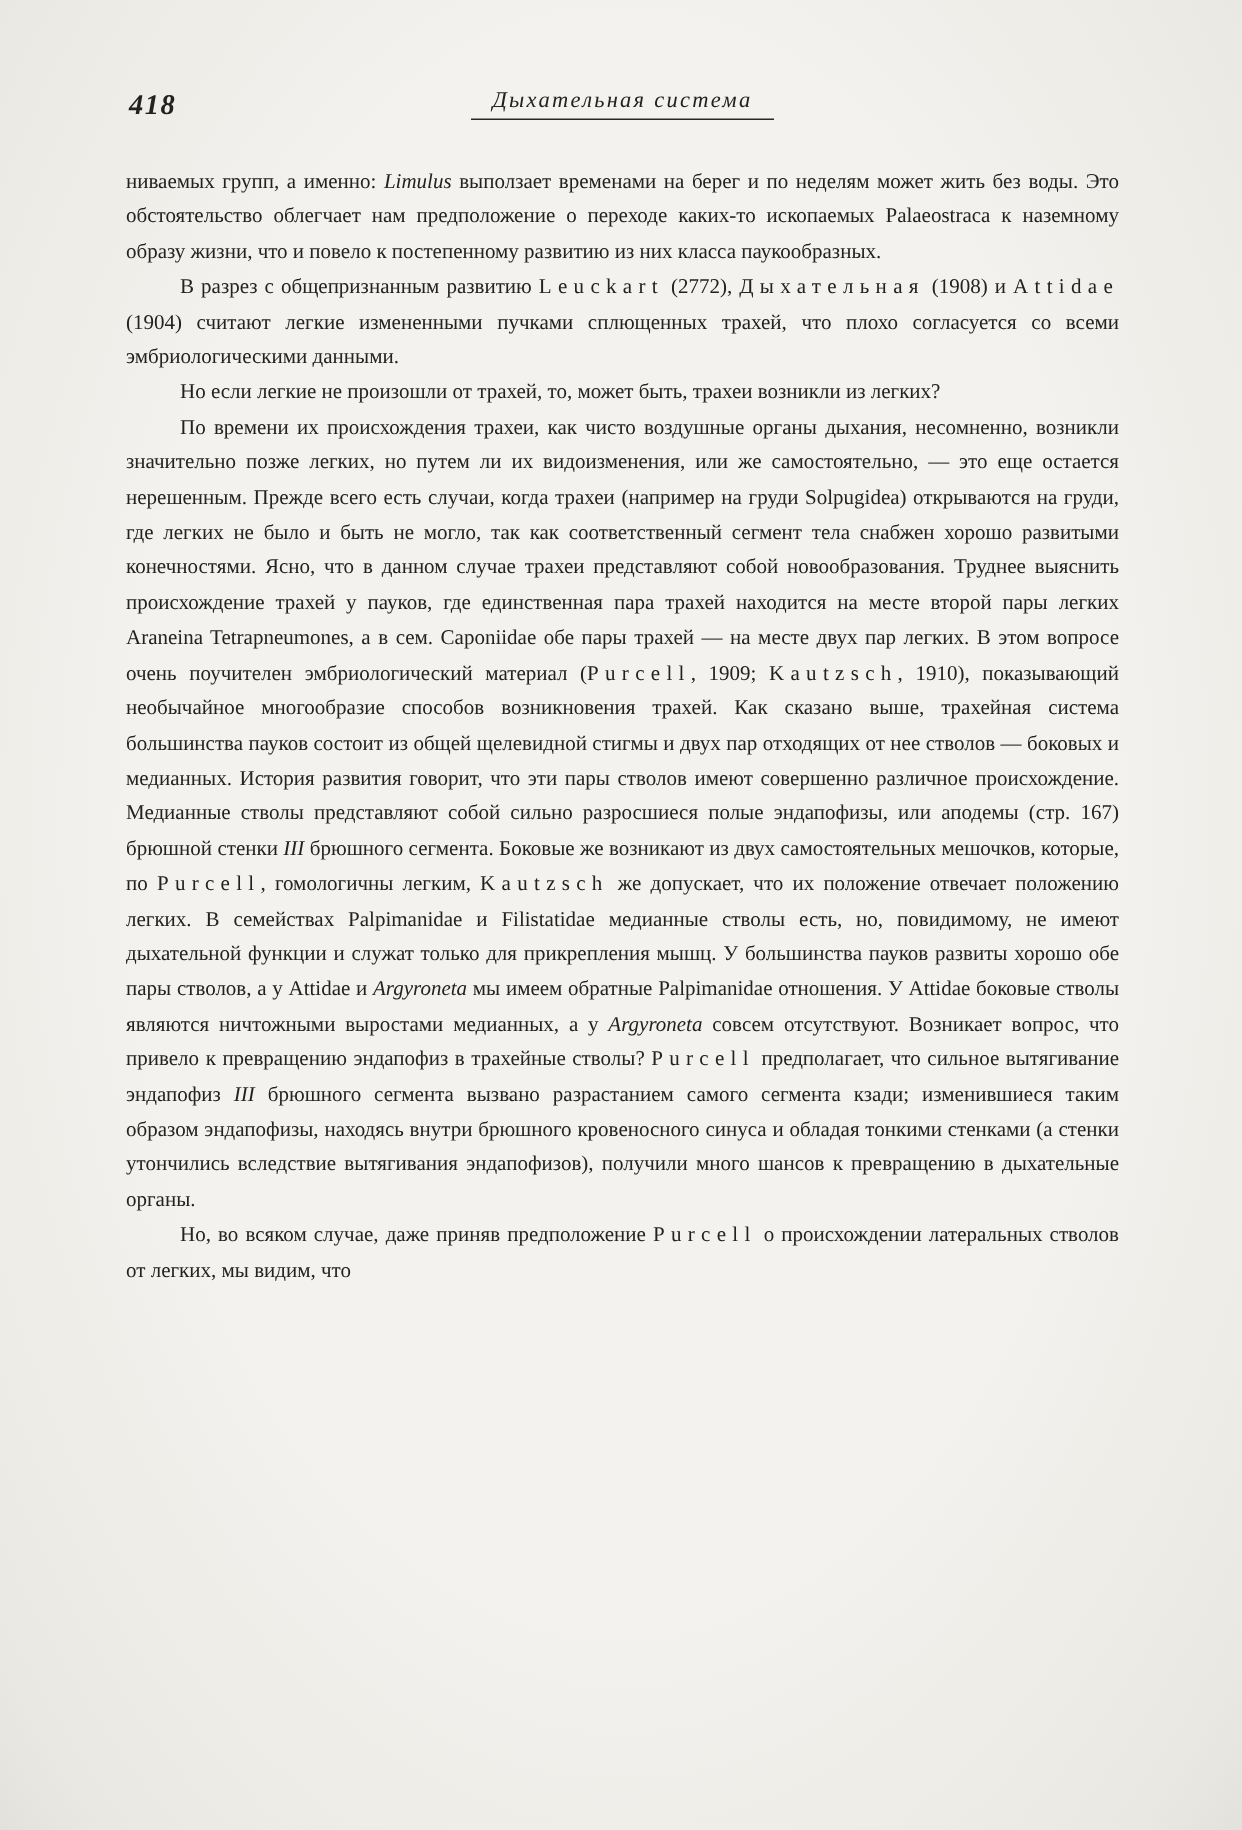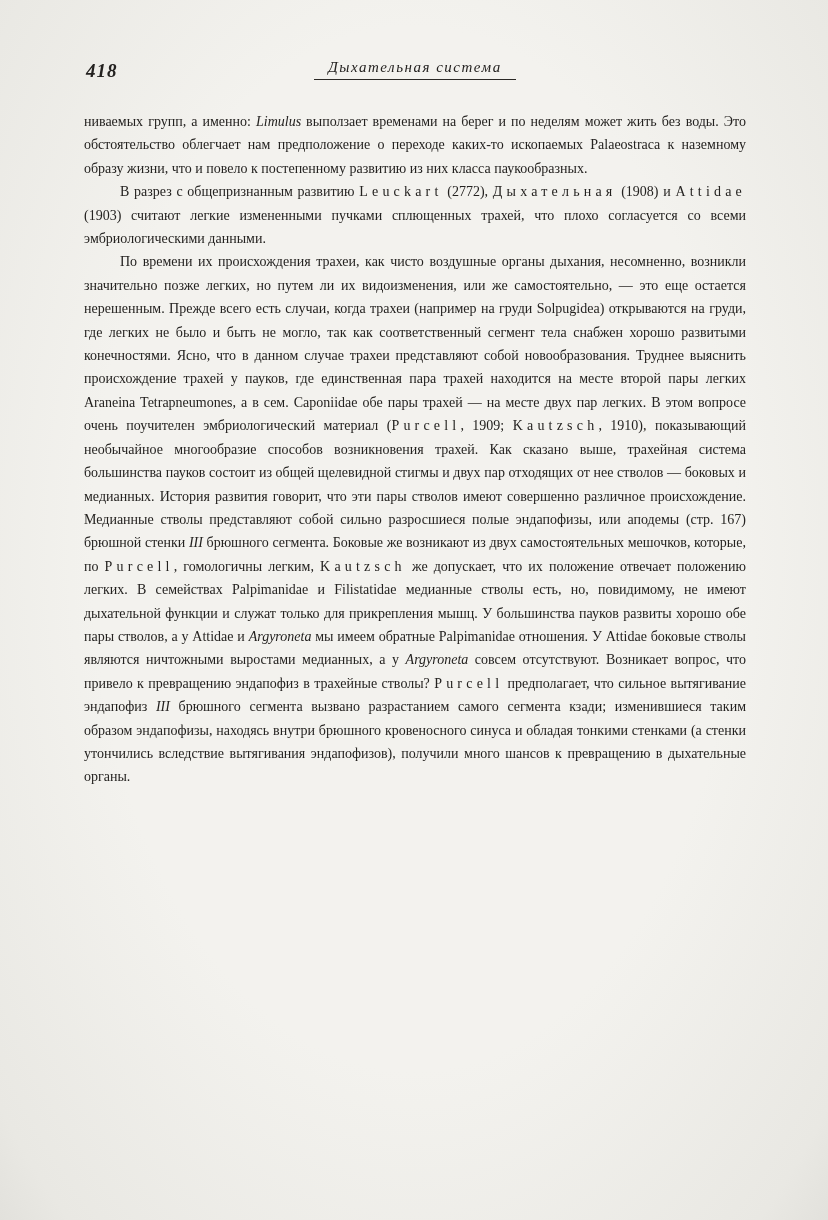--- a/index.html
+++ b/index.html
@@ -78,16 +78,18 @@
 
 <div class="page">
   <header class="page-header">
     <span class="page-number">418</span>
     <div class="header-title-wrap">
       <span class="header-title">Дыхательная система</span>
     </div>
   </header>
   <main class="page-body">
       <p class="para"><span>ниваемых групп, а именно: </span><span class="italic">Limulus</span><span> выползает временами на берег и по неделям может жить без воды. Это обстоятельство облегчает нам предположение о переходе каких-то ископаемых Palaeostraca к наземному образу жизни, что и повело к постепенному развитию из них класса паукообразных.</span></p>
-      <p class="para indent"><span>В разрез с общепризнанным развитию </span><span class="spaced">Leuckart</span><span> (2772), </span><span class="spaced">Дыхательная</span><span> (1908) и </span><span class="spaced">Attidae</span><span> (1903) считают легкие измененными пучками сплющенных трахей, что плохо согласуется со всеми эмбриологическими данными.</span></p>
+      <p class="para indent"><span>В разрез с общепризнанным развитию </span><span class="spaced">Leuckart</span><span> (2772), </span><span class="spaced">Дыхательная</span><span> (1908) и </span><span class="spaced">Attidae</span><span> (1904) считают легкие измененными пучками сплющенных трахей, что плохо согласуется со всеми эмбриологическими данными.</span></p>
+      <p class="para indent"><span>Но если легкие не произошли от трахей, то, может быть, трахеи возникли из легких?</span></p>
       <p class="para indent"><span>По времени их происхождения трахеи, как чисто воздушные органы дыхания, несомненно, возникли значительно позже легких, но путем ли их видоизменения, или же самостоятельно, — это еще остается нерешенным. Прежде всего есть случаи, когда трахеи (например на груди Solpugidea) открываются на груди, где легких не было и быть не могло, так как соответственный сегмент тела снабжен хорошо развитыми конечностями. Ясно, что в данном случае трахеи представляют собой новообразования. Труднее выяснить происхождение трахей у пауков, где единственная пара трахей находится на месте второй пары легких Araneina Tetrapneumones, а в сем. Caponiidae обе пары трахей — на месте двух пар легких. В этом вопросе очень поучителен эмбриологический материал (</span><span class="spaced">Purcell</span><span>, 1909; </span><span class="spaced">Kautzsch</span><span>, 1910), показывающий необычайное многообразие способов возникновения трахей. Как сказано выше, трахейная система большинства пауков состоит из общей щелевидной стигмы и двух пар отходящих от нее стволов — боковых и медианных. История развития говорит, что эти пары стволов имеют совершенно различное происхождение. Медианные стволы представляют собой сильно разросшиеся полые эндапофизы, или аподемы (стр. 167) брюшной стенки </span><span class="italic">III</span><span> брюшного сегмента. Боковые же возникают из двух самостоятельных мешочков, которые, по </span><span class="spaced">Purcell</span><span>, гомологичны легким, </span><span class="spaced">Kautzsch</span><span> же допускает, что их положение отвечает положению легких. В семействах Palpimanidae и Filistatidae медианные стволы есть, но, повидимому, не имеют дыхательной функции и служат только для прикрепления мышц. У большинства пауков развиты хорошо обе пары стволов, а у Attidae и </span><span class="italic">Argyroneta</span><span> мы имеем обратные Palpimanidae отношения. У Attidae боковые стволы являются ничтожными выростами медианных, а у </span><span class="italic">Argyroneta</span><span> совсем отсутствуют. Возникает вопрос, что привело к превращению эндапофиз в трахейные стволы? </span><span class="spaced">Purcell</span><span> предполагает, что сильное вытягивание эндапофиз </span><span class="italic">III</span><span> брюшного сегмента вызвано разрастанием самого сегмента кзади; изменившиеся таким образом эндапофизы, находясь внутри брюшного кровеносного синуса и обладая тонкими стенками (а стенки утончились вследствие вытягивания эндапофизов), получили много шансов к превращению в дыхательные органы.</span></p>
+      <p class="para indent"><span>Но, во всяком случае, даже приняв предположение </span><span class="spaced">Purcell</span><span> о происхождении латеральных стволов от легких, мы видим, что</span></p>
     </main>
 </div>
 
 </body></html>

